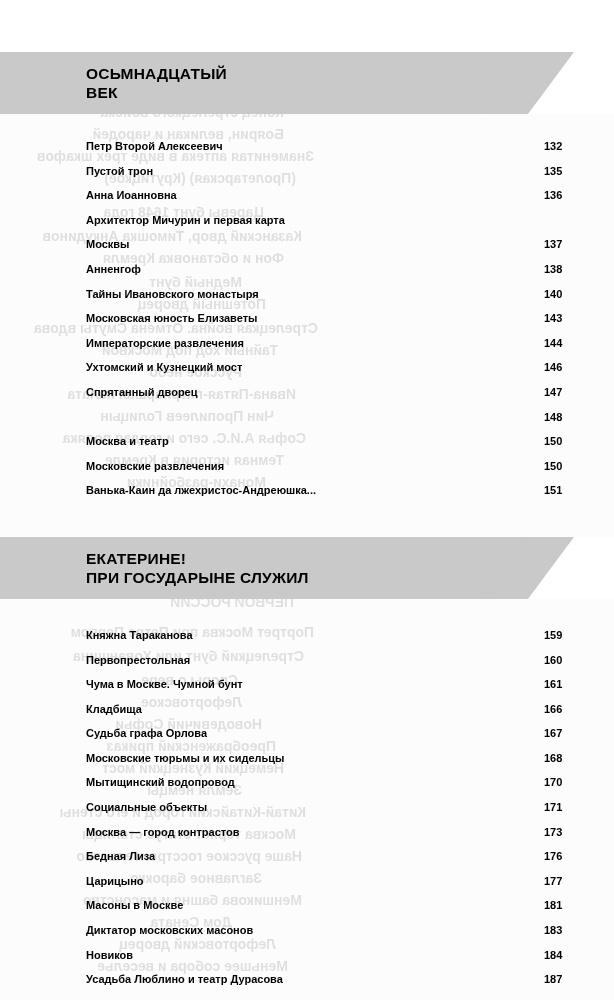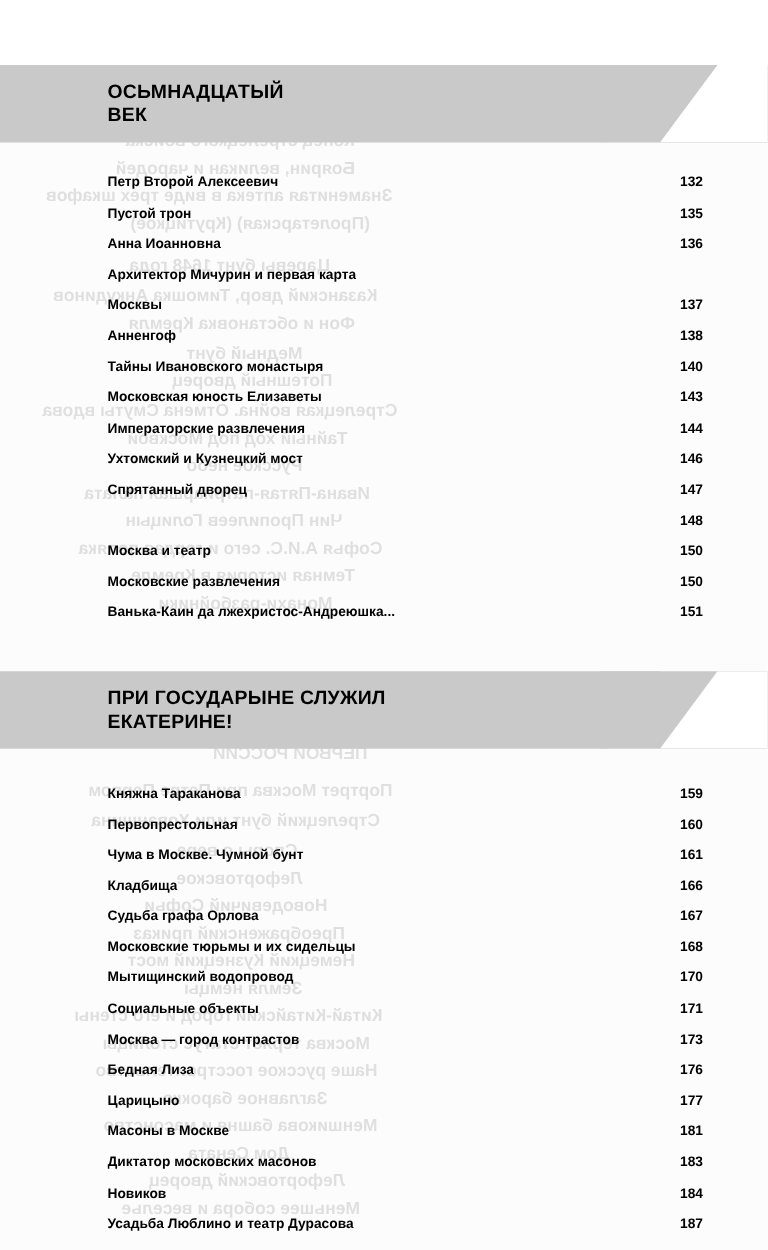--- a/index.html
+++ b/index.html
@@ -238,22 +238,22 @@
       <span class="toc-page">151</span>
     </li>
   </ul>
 
   <div class="gap-before-banner"></div>
 
   <div class="section-banner">
     <div class="banner-arrow2"></div>
     <div class="banner-arrow"></div>
     <div class="section-title">
+      <span class="ln">ЕКАТЕРИНЕ!</span>
       <span class="ln">ПРИ ГОСУДАРЫНЕ СЛУЖИЛ</span>
-      <span class="ln">ЕКАТЕРИНЕ!</span>
     </div>
   </div>
 
   <div class="gap-after-banner"></div>
 
   <ul class="toc-list">
     <li class="toc-row">
       <span class="toc-title">Княжна Тараканова</span>
       <span class="toc-spacer"></span>
       <span class="toc-page">159</span>

